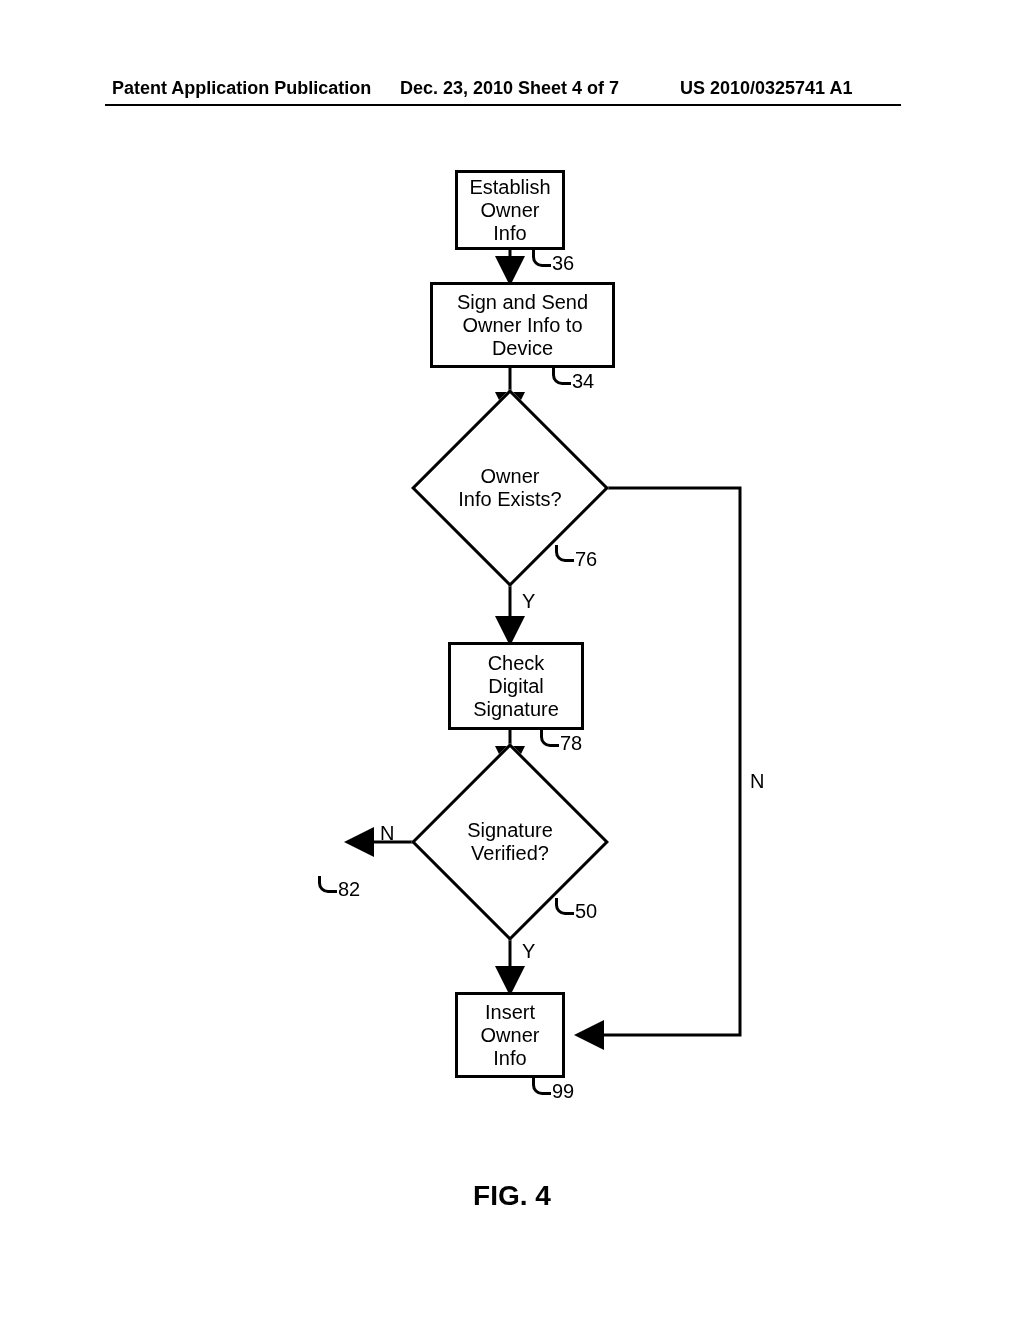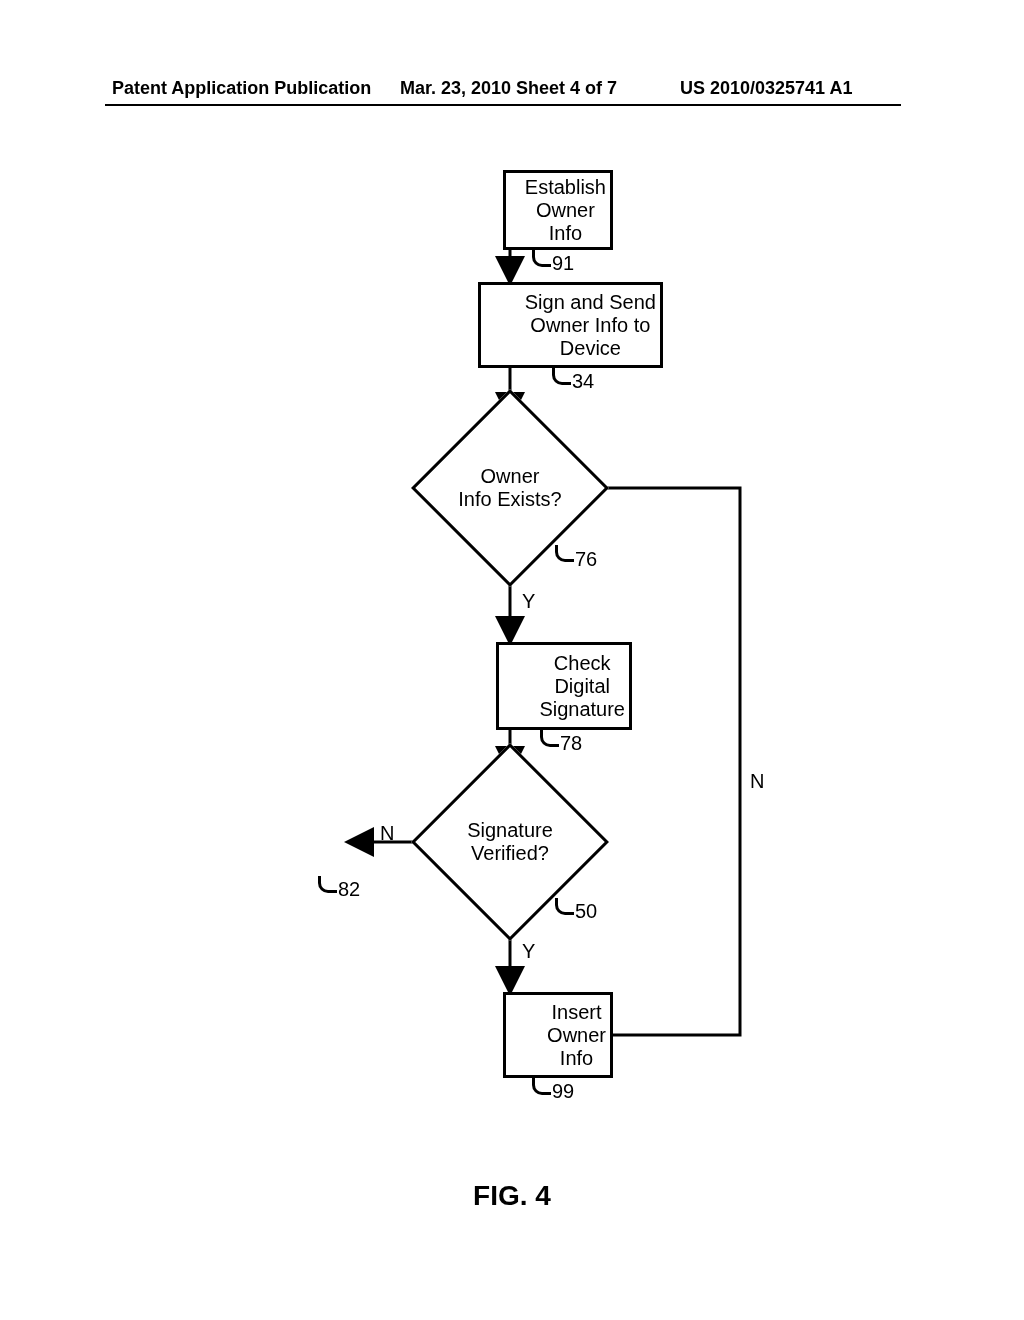--- a/index.html
+++ b/index.html
@@ -48,27 +48,26 @@
     top: 0;
     width: 1024px;
     height: 1320px;
   }
   .box {
     position: absolute;
     border: 3px solid #000;
     background: #fff;
     display: flex;
     align-items: center;
-    justify-content: flex-end;
+    justify-content: center;
     text-align: center;
     font-size: 20px;
     line-height: 1.15;
     box-sizing: border-box;
     padding: 4px;
-    margin-left: 48px;
   }
   .diamond-wrap {
     position: absolute;
   }
   .diamond {
     position: absolute;
     left: 0; top: 0;
     width: 100%;
     height: 100%;
     transform: rotate(45deg);
@@ -111,21 +110,21 @@
     width: 1024px;
     height: 1320px;
     pointer-events: none;
   }
 </style>
 </head>
 <body>
 
 <div class="header">
   <span class="header-left">Patent Application Publication</span>
-  <span class="header-mid">Mar. 23, 2010  Sheet 4 of 7</span>
+  <span class="header-mid">Dec. 23, 2010  Sheet 4 of 7</span>
   <span class="header-right">US 2010/0325741 A1</span>
 </div>
 <div class="header-line"></div>
 
 <div class="flow">
 
   <svg class="arrows" viewBox="0 0 1024 1320">
     <defs>
       <marker id="ah" markerWidth="10" markerHeight="10" refX="8" refY="5" orient="auto">
         <path d="M0,0 L10,5 L0,10 Z" fill="#000"></path>
@@ -144,21 +143,21 @@
 
     <line x1="438" y1="842" x2="350" y2="842" stroke="#000" stroke-width="3" marker-end="url(#ah)"></line>
 
     <polyline points="582,488 740,488 740,1035 580,1035" fill="none" stroke="#000" stroke-width="3" marker-end="url(#ah)"></polyline>
   </svg>
 
   <div class="box" style="left:455px; top:170px; width:110px; height:80px;">
     <span>Establish<br>Owner<br>Info</span>
   </div>
   <div class="ref-tick" style="left:532px; top:250px;"></div>
-  <div class="ref-num" style="left:552px; top:252px;">91</div>
+  <div class="ref-num" style="left:552px; top:252px;">36</div>
 
   <div class="box" style="left:430px; top:282px; width:185px; height:86px;">
     <span>Sign and Send<br>Owner Info to<br>Device</span>
   </div>
   <div class="ref-tick" style="left:552px; top:368px;"></div>
   <div class="ref-num" style="left:572px; top:370px;">34</div>
 
   <div class="diamond-wrap" style="left:440px; top:418px; width:140px; height:140px;">
     <div class="diamond"></div>
     <div class="diamond-text">

